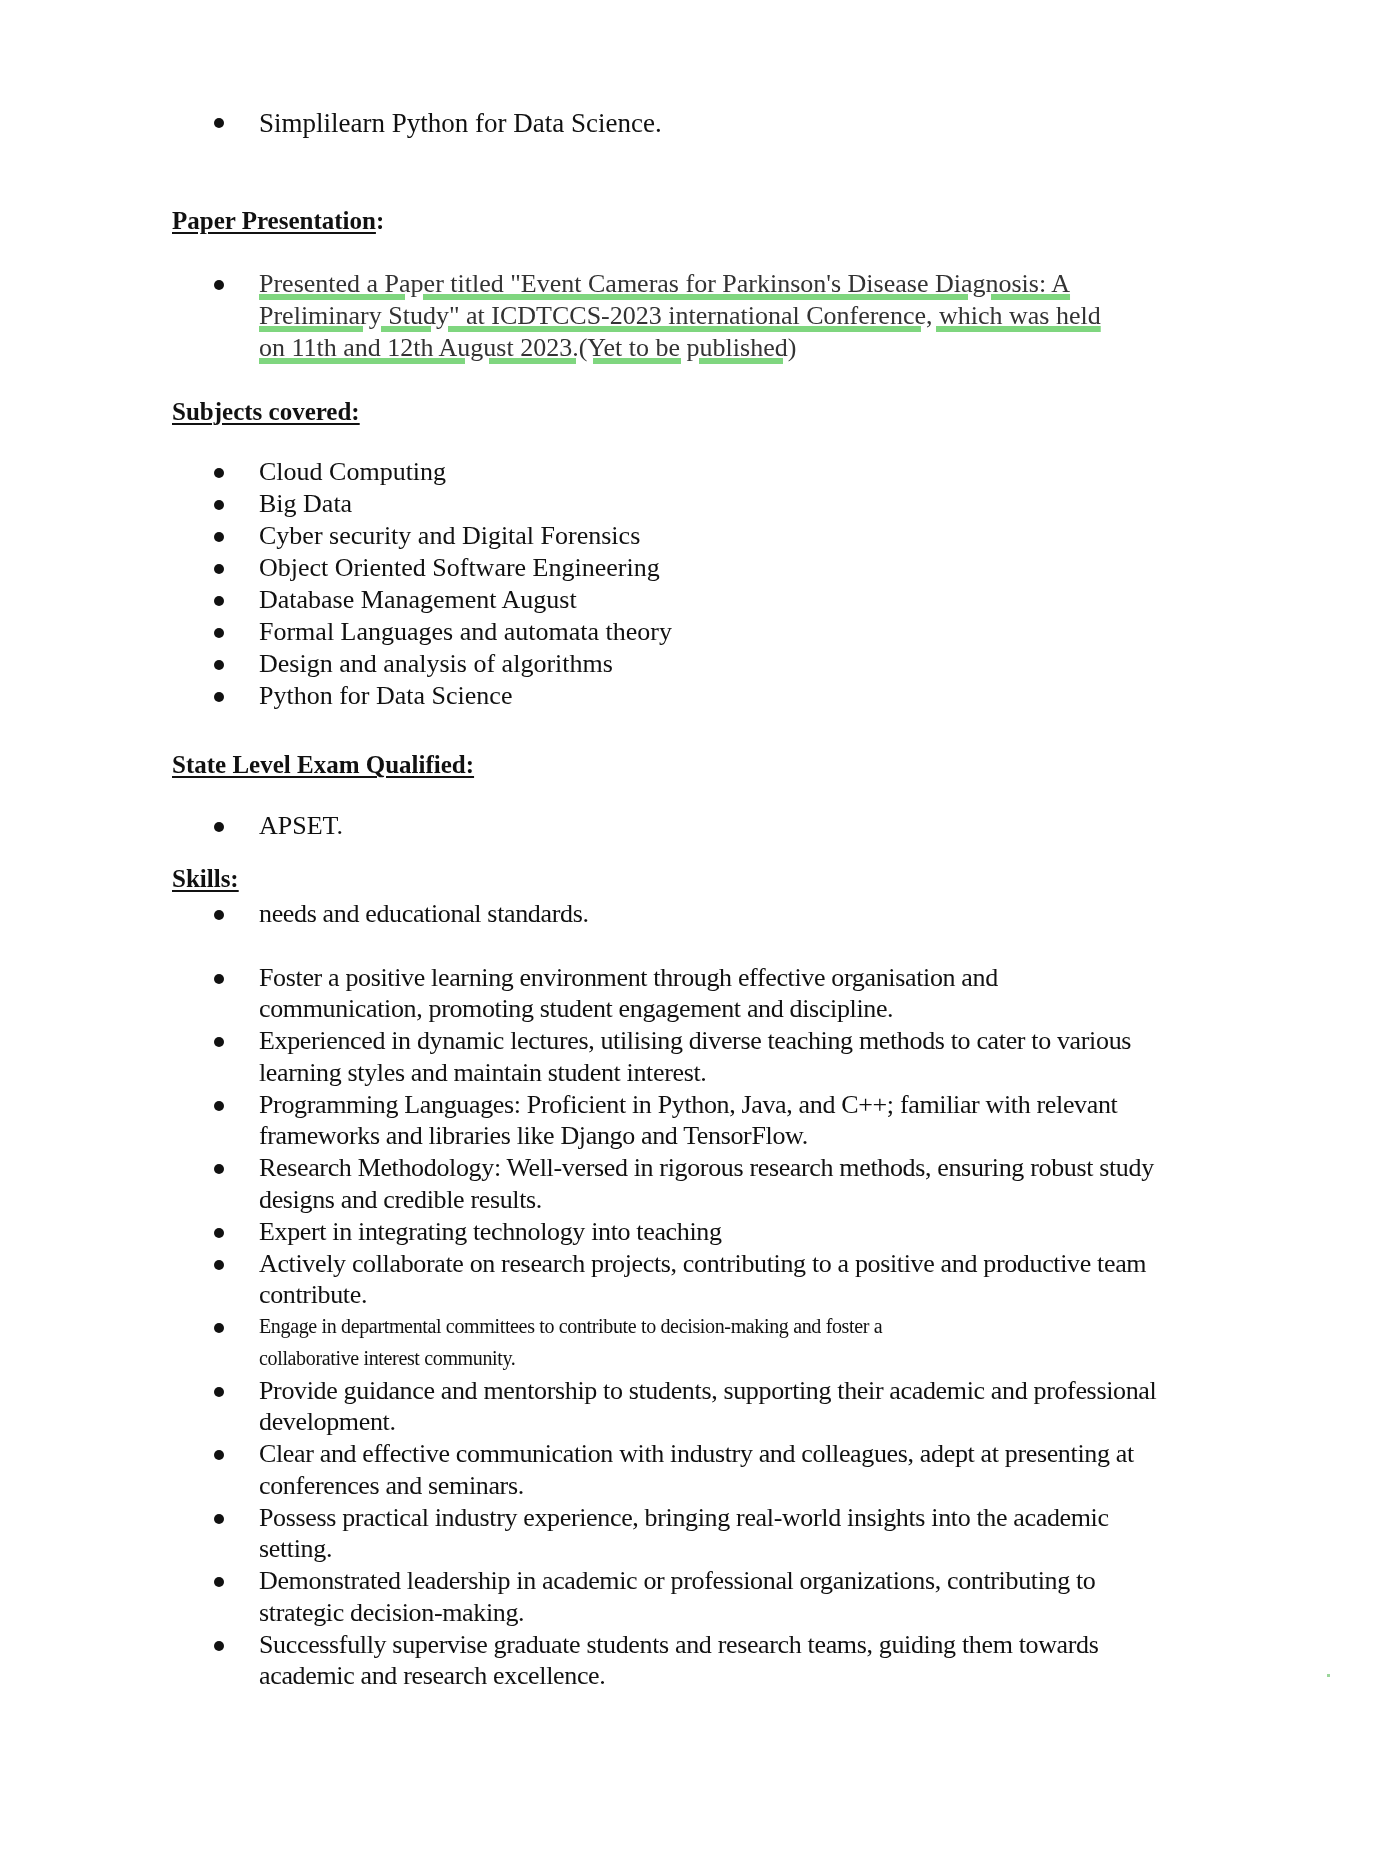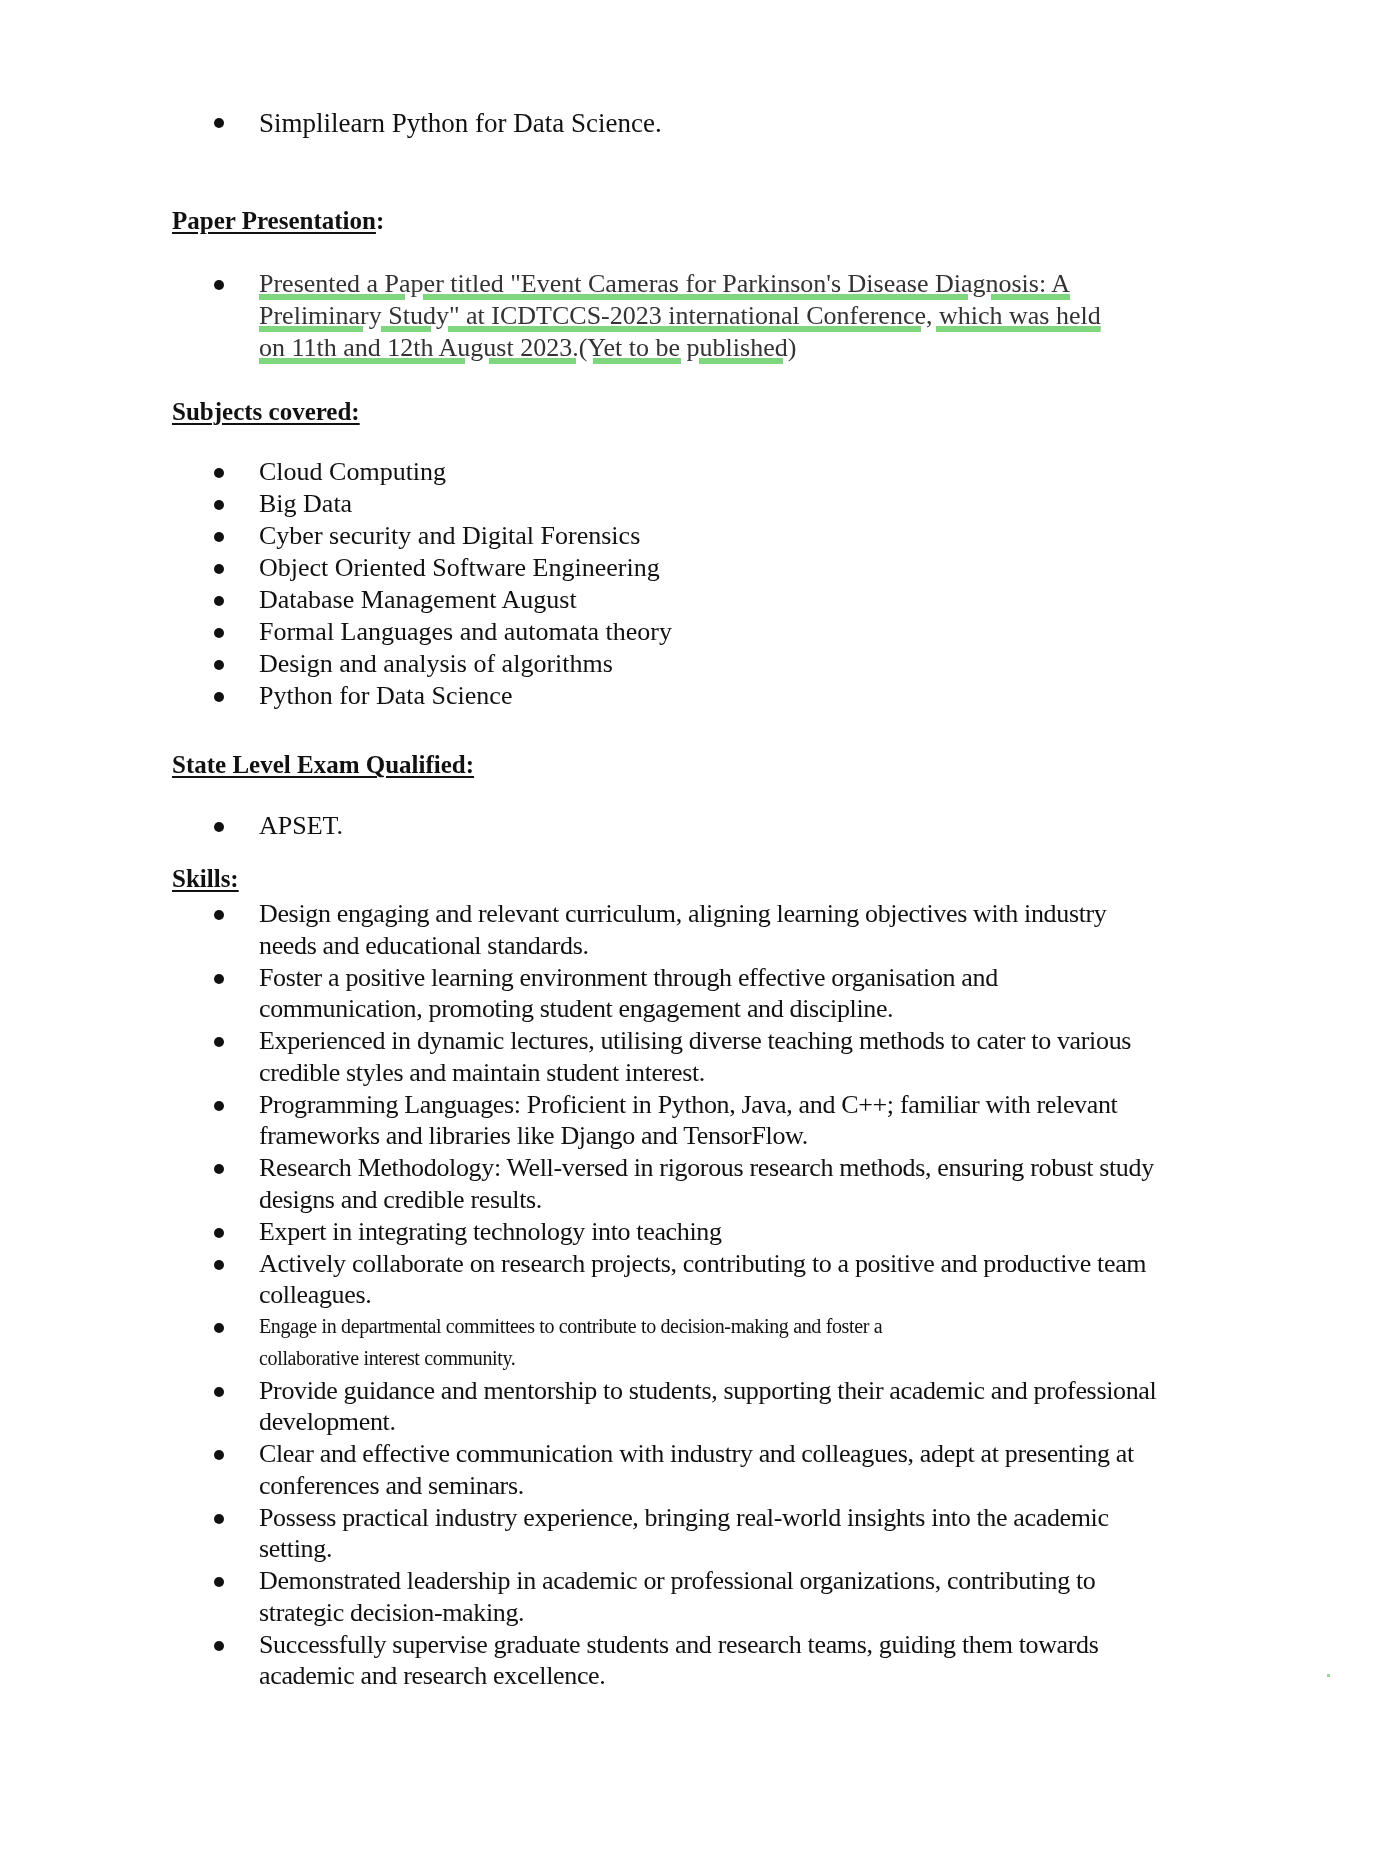--- a/index.html
+++ b/index.html
@@ -116,36 +116,35 @@
     <span class="bullet" style="top:12px;"></span>
     <span class="item-text" style="font-size:26px;line-height:32px;">APSET.</span>
   </div>
 
   <div class="heading" style="top:864px;">Skills:</div>
 
   <div id="skills-list">
       <div class="li" style="top: 898px;">
         <span class="bullet" style="top: 12px;"></span>
         <div class="item-text" style="font-size: 26px; line-height: 31.5px; letter-spacing: -0.35px;">
-          <div>Design engaging and relevant curriculum, aligning learning objectives with industry</div>
           <div>needs and educational standards.</div>
         </div>
       </div>
       <div class="li" style="top: 961.5px;">
         <span class="bullet" style="top: 12px;"></span>
         <div class="item-text" style="font-size: 26px; line-height: 31.5px; letter-spacing: -0.35px;">
           <div>Foster a positive learning environment through effective organisation and</div>
           <div>communication, promoting student engagement and discipline.</div>
         </div>
       </div>
       <div class="li" style="top: 1025px;">
         <span class="bullet" style="top: 12px;"></span>
         <div class="item-text" style="font-size: 26px; line-height: 31.5px; letter-spacing: -0.35px;">
           <div>Experienced in dynamic lectures, utilising diverse teaching methods to cater to various</div>
-          <div>credible styles and maintain student interest.</div>
+          <div>learning styles and maintain student interest.</div>
         </div>
       </div>
       <div class="li" style="top: 1088.5px;">
         <span class="bullet" style="top: 12px;"></span>
         <div class="item-text" style="font-size: 26px; line-height: 31.5px; letter-spacing: -0.35px;">
           <div>Programming Languages: Proficient in Python, Java, and C++; familiar with relevant</div>
           <div>frameworks and libraries like Django and TensorFlow.</div>
         </div>
       </div>
       <div class="li" style="top: 1152px;">
@@ -158,21 +157,21 @@
       <div class="li" style="top: 1215.5px;">
         <span class="bullet" style="top: 12px;"></span>
         <div class="item-text" style="font-size: 26px; line-height: 31.5px; letter-spacing: -0.35px;">
           <div>Expert in integrating technology into teaching</div>
         </div>
       </div>
       <div class="li" style="top: 1247.5px;">
         <span class="bullet" style="top: 12px;"></span>
         <div class="item-text" style="font-size: 26px; line-height: 31.5px; letter-spacing: -0.35px;">
           <div>Actively collaborate on research projects, contributing to a positive and productive team</div>
-          <div>colleagues.</div>
+          <div>contribute.</div>
         </div>
       </div>
       <div class="li" style="top: 1311px;">
         <span class="bullet" style="top: 12px;"></span>
         <div class="item-text" style="font-size: 20px; line-height: 31.5px; letter-spacing: -0.35px;">
           <div>Engage in departmental committees to contribute to decision-making and foster a</div>
           <div>collaborative interest community.</div>
         </div>
       </div>
       <div class="li" style="top: 1374.5px;">

